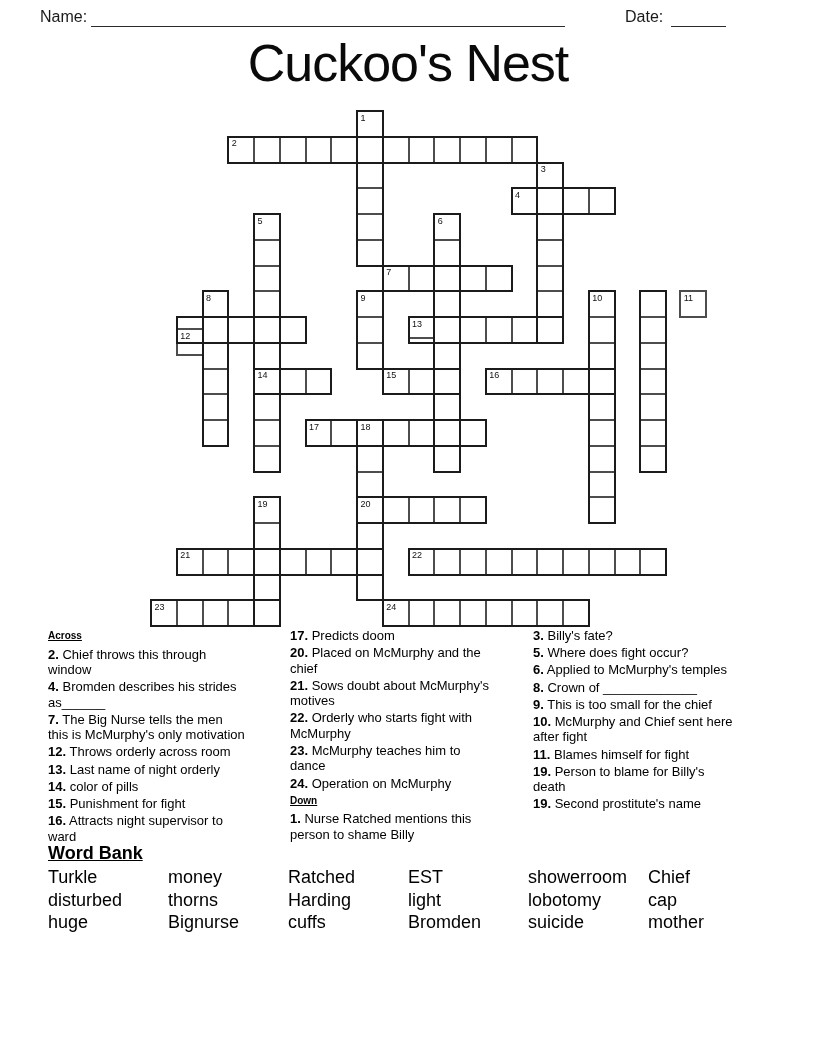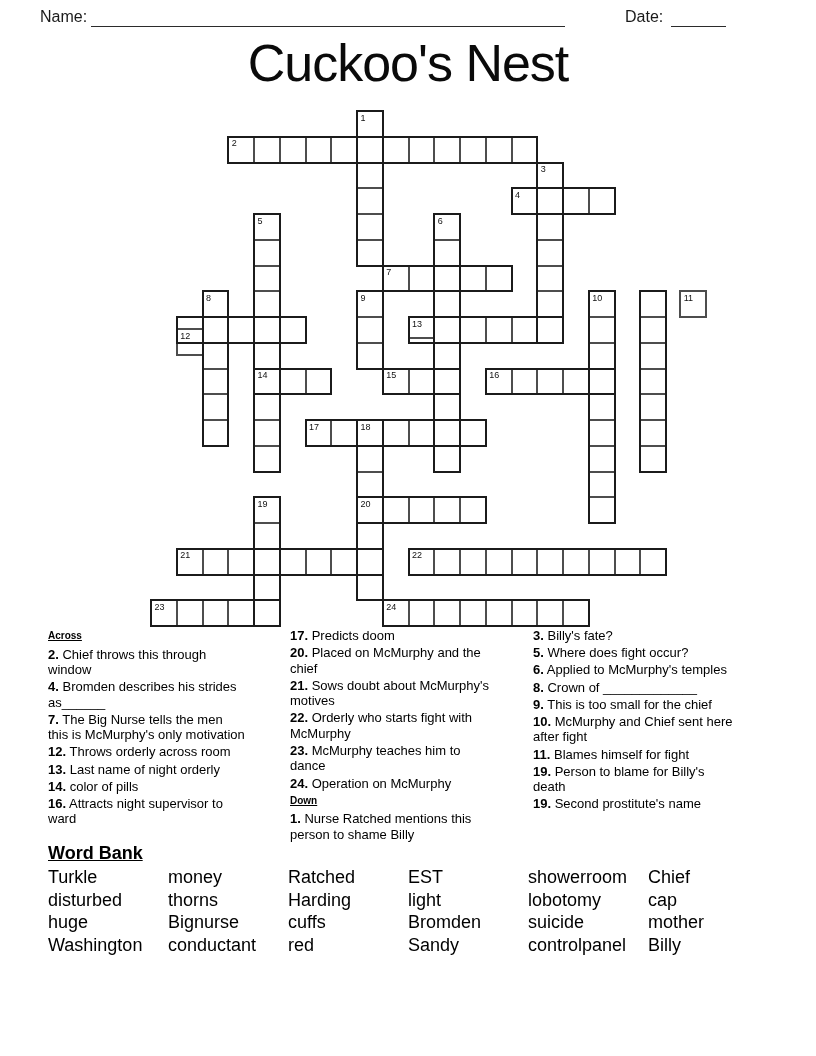--- a/index.html
+++ b/index.html
@@ -273,20 +273,21 @@
       <div class="section-heading">Across</div>
       <div class="clue"><span class="num">2.</span><span class="txt"> Chief throws this through
 window</span></div>
       <div class="clue"><span class="num">4.</span><span class="txt"> Bromden describes his strides
 as______</span></div>
       <div class="clue"><span class="num">7.</span><span class="txt"> The Big Nurse tells the men
 this is McMurphy's only motivation</span></div>
       <div class="clue"><span class="num">12.</span><span class="txt"> Throws orderly across room</span></div>
       <div class="clue"><span class="num">13.</span><span class="txt"> Last name of night orderly</span></div>
       <div class="clue"><span class="num">14.</span><span class="txt"> color of pills</span></div>
+      <div class="clue"><span class="num">15.</span><span class="txt"> Punishment for fight</span></div>
       <div class="clue"><span class="num">16.</span><span class="txt"> Attracts night supervisor to
 ward</span></div>
     </div>
   <div id="clues-col-2" class="clue-col">
       <div class="clue"><span class="num">17.</span><span class="txt"> Predicts doom</span></div>
       <div class="clue"><span class="num">20.</span><span class="txt"> Placed on McMurphy and the
 chief</span></div>
       <div class="clue"><span class="num">21.</span><span class="txt"> Sows doubt about McMurphy's
 motives</span></div>
       <div class="clue"><span class="num">22.</span><span class="txt"> Orderly who starts fight with
@@ -310,16 +311,15 @@
       <div class="clue"><span class="num">19.</span><span class="txt"> Person to blame for Billy's
 death</span></div>
       <div class="clue"><span class="num">19.</span><span class="txt"> Second prostitute's name</span></div>
     </div>
 
   <div id="wordbank-heading">Word Bank</div>
   <div id="wordbank">
       <div class="wb-row"><span class="wb-word">Turkle</span><span class="wb-word">money</span><span class="wb-word">Ratched</span><span class="wb-word">EST</span><span class="wb-word">showerroom</span><span class="wb-word">Chief</span></div>
       <div class="wb-row"><span class="wb-word">disturbed</span><span class="wb-word">thorns</span><span class="wb-word">Harding</span><span class="wb-word">light</span><span class="wb-word">lobotomy</span><span class="wb-word">cap</span></div>
       <div class="wb-row"><span class="wb-word">huge</span><span class="wb-word">Bignurse</span><span class="wb-word">cuffs</span><span class="wb-word">Bromden</span><span class="wb-word">suicide</span><span class="wb-word">mother</span></div>
-      <div class="wb-row"><span class="wb-word">Washington</span><span class="wb-word">conductant</span><span class="wb-word">red</span><span class="wb-word">Sandy</span><span class="wb-word">controlpanel</span><span class="wb-word">Billy</span></div>
     </div>
 
 </div>
 
 </body></html>

